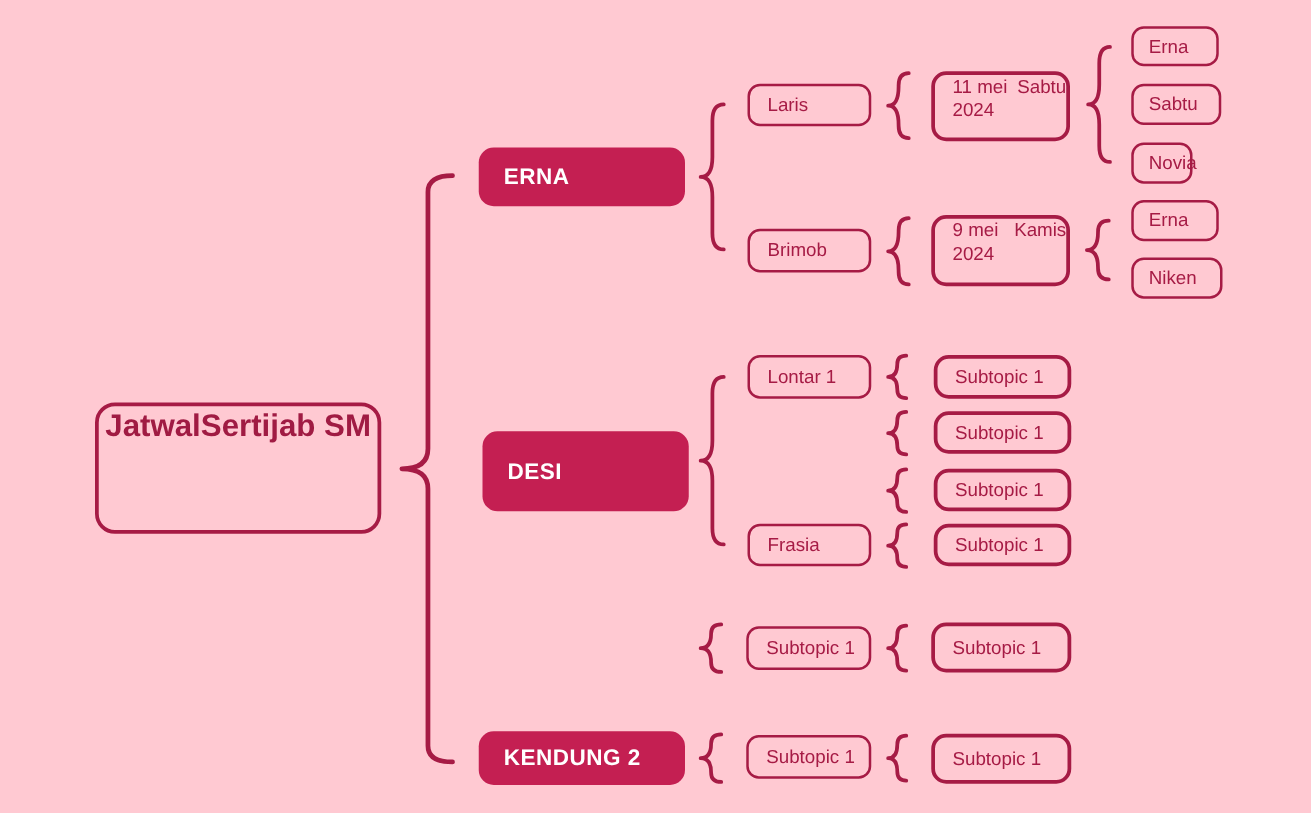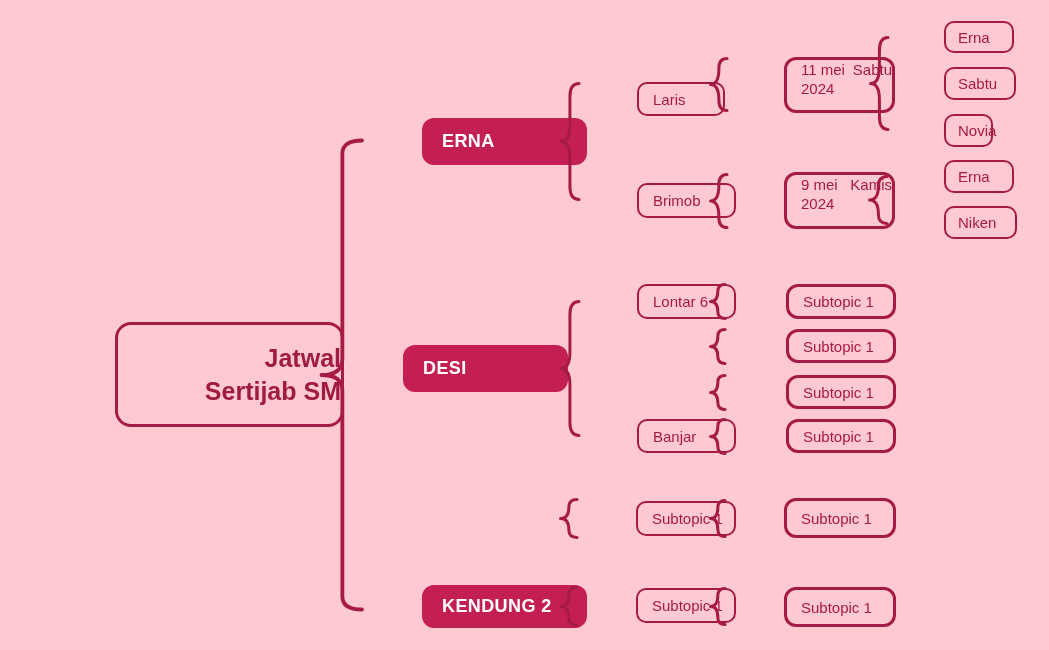--- a/index.html
+++ b/index.html
@@ -15,21 +15,20 @@
     width:1049px;height:650px;
     background:var(--bg);
     font-family:"Liberation Sans", sans-serif;
     overflow:hidden;
   }
   .node{
     position:absolute;
     display:flex;align-items:center;
     box-sizing:border-box;
     cursor:pointer;
-    margin-left:39px;
   }
   .fill{
     background:var(--fill);
     border-radius:12px;
     color:var(--text-light);
     font-size:18px;font-weight:600;letter-spacing:.4px;
     padding-left:20px;
   }
   .outline{
     border:2.5px solid var(--stroke);
@@ -40,21 +39,21 @@
     background:transparent;
   }
   .outline.leaf{padding-left:12px;}
   .outline.md{border-radius:12px;border-width:3px;}
   .two-line{flex-direction:row;align-items:flex-start;justify-content:center;line-height:19px;}
   .root-node{
     border:3.5px solid var(--stroke);
     border-radius:16px;
     color:var(--text-dark);
     font-size:25px;font-weight:700;line-height:33px;
-    flex-direction:column;justify-content:center;align-items:flex-end;
+    justify-content:center;align-items:flex-start;
     text-align:center;
     background:transparent;
   }
   .brace{position:absolute;pointer-events:none;}
   .node-label{pointer-events:none;}
 </style>
 </head>
 <body>
 
 <div class="canvas">
@@ -71,21 +70,21 @@
 
   <div class="node fill" style="left:383px;top:118px;width:165px;height:47px">
     <span class="node-label">ERNA</span>
   </div>
   <div class="brace" style="left:559px;top:82px;width:21px;height:119px">
       <svg width="21" height="119" viewBox="0 0 21 119" style="overflow:visible;display:block">
         <path d="M 20 1.5 Q 10.92 1.5 10.92 14.5 L 10.92 43.5 Q 10.92 59.5 1.5 59.5 Q 10.92 59.5 10.92 75.5 L 10.92 104.5 Q 10.92 117.5 20 117.5" fill="none" stroke="var(--stroke)" stroke-width="3" stroke-linecap="round" stroke-linejoin="round"></path>
       </svg>
     </div>
 
-  <div class="node outline" style="left:598px;top:82px;width:88px;height:34px">
+  <div class="node outline" style="left:598px;top:67px;width:99px;height:34px">
     <span class="node-label">Laris</span>
   </div>
   <div class="brace" style="left:709px;top:57px;width:19px;height:55px">
       <svg width="19" height="55" viewBox="0 0 19 55" style="overflow:visible;display:block">
         <path d="M 18 1.5 Q 9.88 1.5 9.88 11.4 L 9.88 12.099999999999998 Q 9.88 27.5 1.5 27.5 Q 9.88 27.5 9.88 42.900000000000006 L 9.88 43.6 Q 9.88 53.5 18 53.5" fill="none" stroke="var(--stroke)" stroke-width="3" stroke-linecap="round" stroke-linejoin="round"></path>
       </svg>
     </div>
 
   <div class="node outline md two-line" style="left:745px;top:57px;width:111px;height:56px">
     <span class="node-label">11 mei 2024</span>
@@ -126,31 +125,31 @@
       </svg>
     </div>
 
   <div class="node outline leaf" style="left:905px;top:160px;width:70px;height:33px">
     <span class="node-label">Erna</span>
   </div>
   <div class="node outline leaf" style="left:905px;top:206px;width:73px;height:33px">
     <span class="node-label">Niken</span>
   </div>
 
-  <div class="node fill" style="left:364px;top:345px;width:165px;height:47px">
+  <div class="node fill" style="left:386px;top:345px;width:165px;height:64px">
     <span class="node-label">DESI</span>
   </div>
   <div class="brace" style="left:559px;top:300px;width:21px;height:137px">
       <svg width="21" height="137" viewBox="0 0 21 137" style="overflow:visible;display:block">
         <path d="M 20 1.5 Q 10.92 1.5 10.92 14.5 L 10.92 52.5 Q 10.92 68.5 1.5 68.5 Q 10.92 68.5 10.92 84.5 L 10.92 122.5 Q 10.92 135.5 20 135.5" fill="none" stroke="var(--stroke)" stroke-width="3" stroke-linecap="round" stroke-linejoin="round"></path>
       </svg>
     </div>
 
   <div class="node outline" style="left:598px;top:284px;width:99px;height:35px">
-    <span class="node-label">Lontar 6</span>
+    <span class="node-label">Lontar 1</span>
   </div>
   <div class="brace" style="left:709px;top:283px;width:17px;height:37px">
       <svg width="17" height="37" viewBox="0 0 17 37" style="overflow:visible;display:block">
         <path d="M 16 1.5 Q 8.84 1.5 8.84 8.16 L 8.84 8.139999999999999 Q 8.84 18.5 1.5 18.5 Q 8.84 18.5 8.84 28.86 L 8.84 28.84 Q 8.84 35.5 16 35.5" fill="none" stroke="var(--stroke)" stroke-width="3" stroke-linecap="round" stroke-linejoin="round"></path>
       </svg>
     </div>
   <div class="node outline md" style="left:747px;top:284px;width:110px;height:35px">
     <span class="node-label">Subtopic 1</span>
   </div>
 
@@ -166,21 +165,21 @@
   <div class="brace" style="left:709px;top:374px;width:17px;height:37px">
       <svg width="17" height="37" viewBox="0 0 17 37" style="overflow:visible;display:block">
         <path d="M 16 1.5 Q 8.84 1.5 8.84 8.16 L 8.84 8.139999999999999 Q 8.84 18.5 1.5 18.5 Q 8.84 18.5 8.84 28.86 L 8.84 28.84 Q 8.84 35.5 16 35.5" fill="none" stroke="var(--stroke)" stroke-width="3" stroke-linecap="round" stroke-linejoin="round"></path>
       </svg>
     </div>
   <div class="node outline md" style="left:747px;top:375px;width:110px;height:34px">
     <span class="node-label">Subtopic 1</span>
   </div>
 
   <div class="node outline" style="left:598px;top:419px;width:99px;height:34px">
-    <span class="node-label">Banjar</span>
+    <span class="node-label">Frasia</span>
   </div>
   <div class="brace" style="left:709px;top:418px;width:17px;height:37px">
       <svg width="17" height="37" viewBox="0 0 17 37" style="overflow:visible;display:block">
         <path d="M 16 1.5 Q 8.84 1.5 8.84 8.16 L 8.84 8.139999999999999 Q 8.84 18.5 1.5 18.5 Q 8.84 18.5 8.84 28.86 L 8.84 28.84 Q 8.84 35.5 16 35.5" fill="none" stroke="var(--stroke)" stroke-width="3" stroke-linecap="round" stroke-linejoin="round"></path>
       </svg>
     </div>
   <div class="node outline md" style="left:747px;top:419px;width:110px;height:34px">
     <span class="node-label">Subtopic 1</span>
   </div>
 

